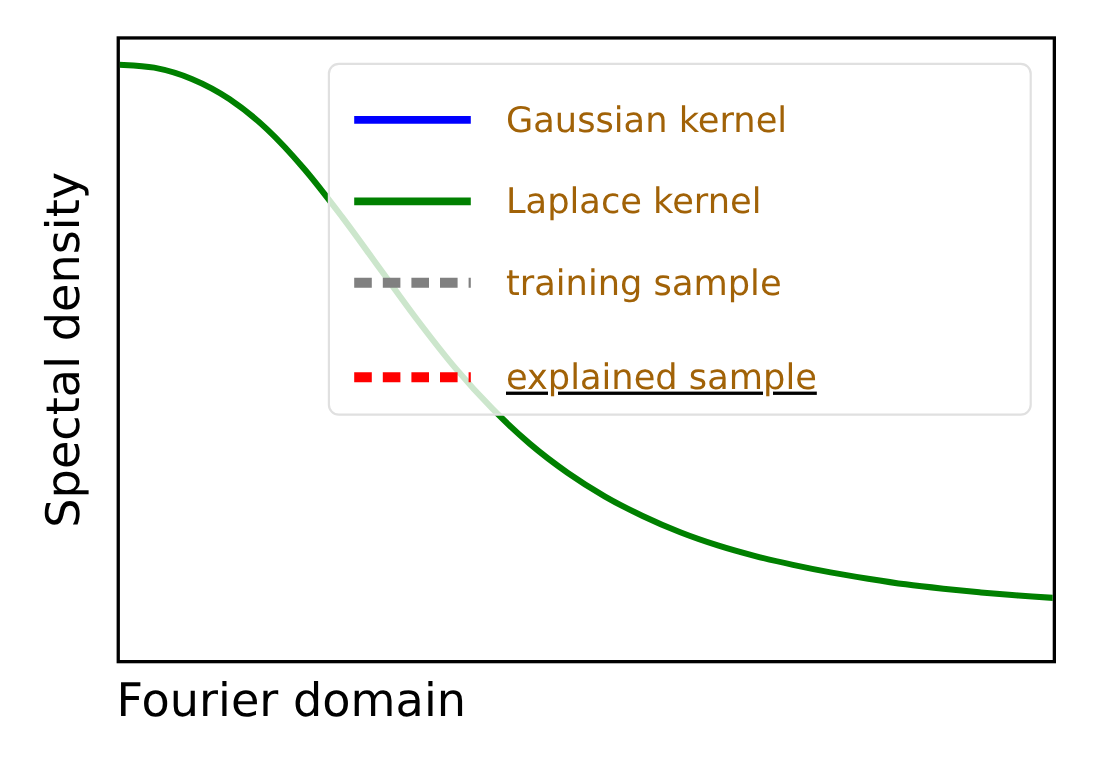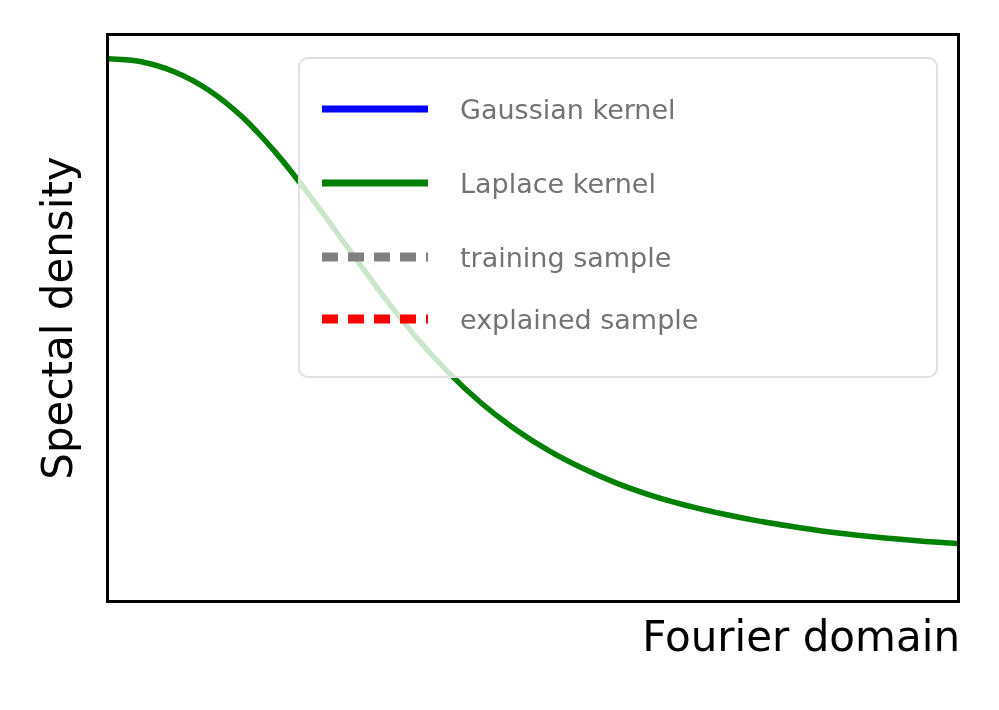--- a/index.html
+++ b/index.html
@@ -37,21 +37,21 @@
     translate: 30px 603px;
     white-space: nowrap;
     user-select: none;
   }
 
   #xlabel {
     position: absolute;
     left: 106px;
     top: 612px;
     width: 854px;
-    text-align: right;
+    text-align: left;
     font-size: 42px;
     color: #000000;
     white-space: nowrap;
     user-select: none;
   }
 
   
   #axes {
     position: absolute;
     left: 106px;
@@ -89,33 +89,33 @@
     position: absolute;
     left: 0;
     width: 100%;
     height: 72px;
     display: flex;
     align-items: center;
   }
   #legend-row-0 { top: 14px; }
   #legend-row-1 { top: 88px; }
   #legend-row-2 { top: 162px; }
-  #legend-row-3 { top: 224px; }
+  #legend-row-3 { top: 248px; text-decoration: underline; }
 
   .legend-sample {
     width: 110px;
     height: 24px;
     margin-left: 20px;
     margin-right: 30px;
     flex: 0 0 auto;
     display: block;
   }
   .legend-label {
-    font-size: 27px;
-    color: #737373;
+    font-size: 32px;
+    color: #a16207;
     white-space: nowrap;
     line-height: 1;
     user-select: none;
   }
 </style>
 </head>
 <body>
 
 <div id="figure">
 

